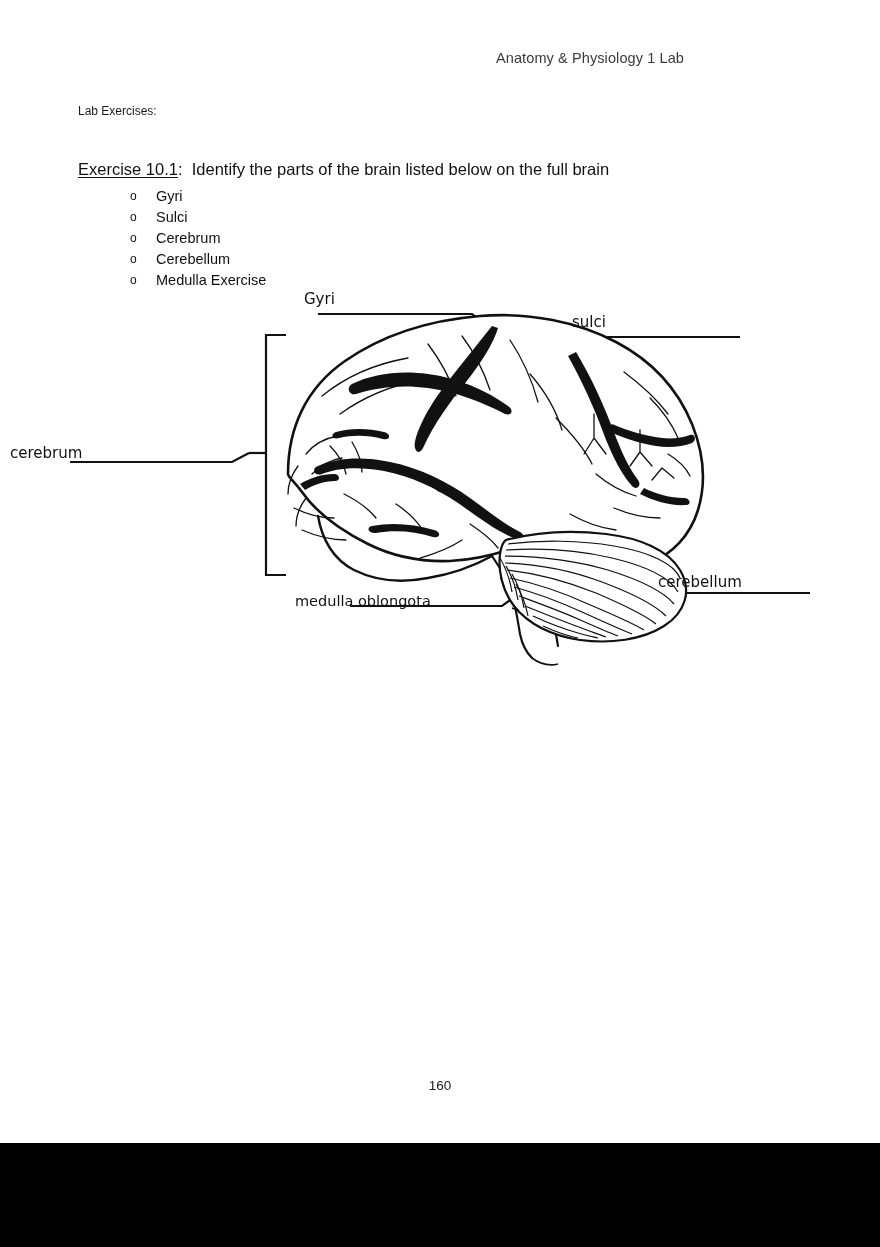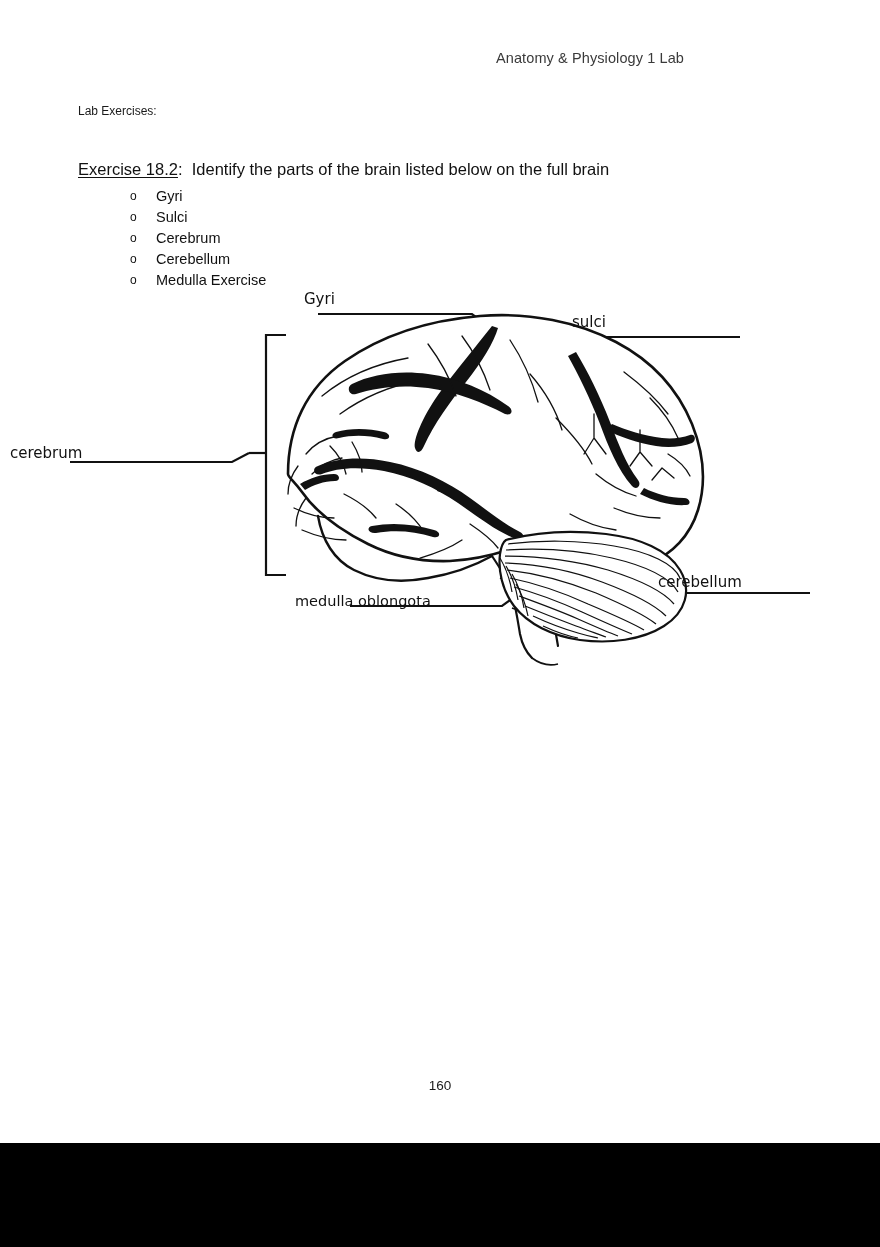--- a/index.html
+++ b/index.html
@@ -131,21 +131,21 @@
 </head>
 <body>
 
 <div class="page">
 
   <div class="doc-header">Anatomy &amp; Physiology 1 Lab</div>
 
   <div class="lab-exercises-label">Lab Exercises:</div>
 
   <div class="exercise-heading">
-    <span class="ex-num">Exercise 18.2</span><span class="ex-sep">:</span>&nbsp;&nbsp;<span class="ex-desc">Identify the parts of the brain listed below on the full brain</span>
+    <span class="ex-num">Exercise 10.1</span><span class="ex-sep">:</span>&nbsp;&nbsp;<span class="ex-desc">Identify the parts of the brain listed below on the full brain</span>
   </div>
 
   <ul class="parts-list">
     <li>
       <span class="bullet">o</span>
       <span>Gyri</span>
     </li>
     <li>
       <span class="bullet">o</span>
       <span>Sulci</span>

